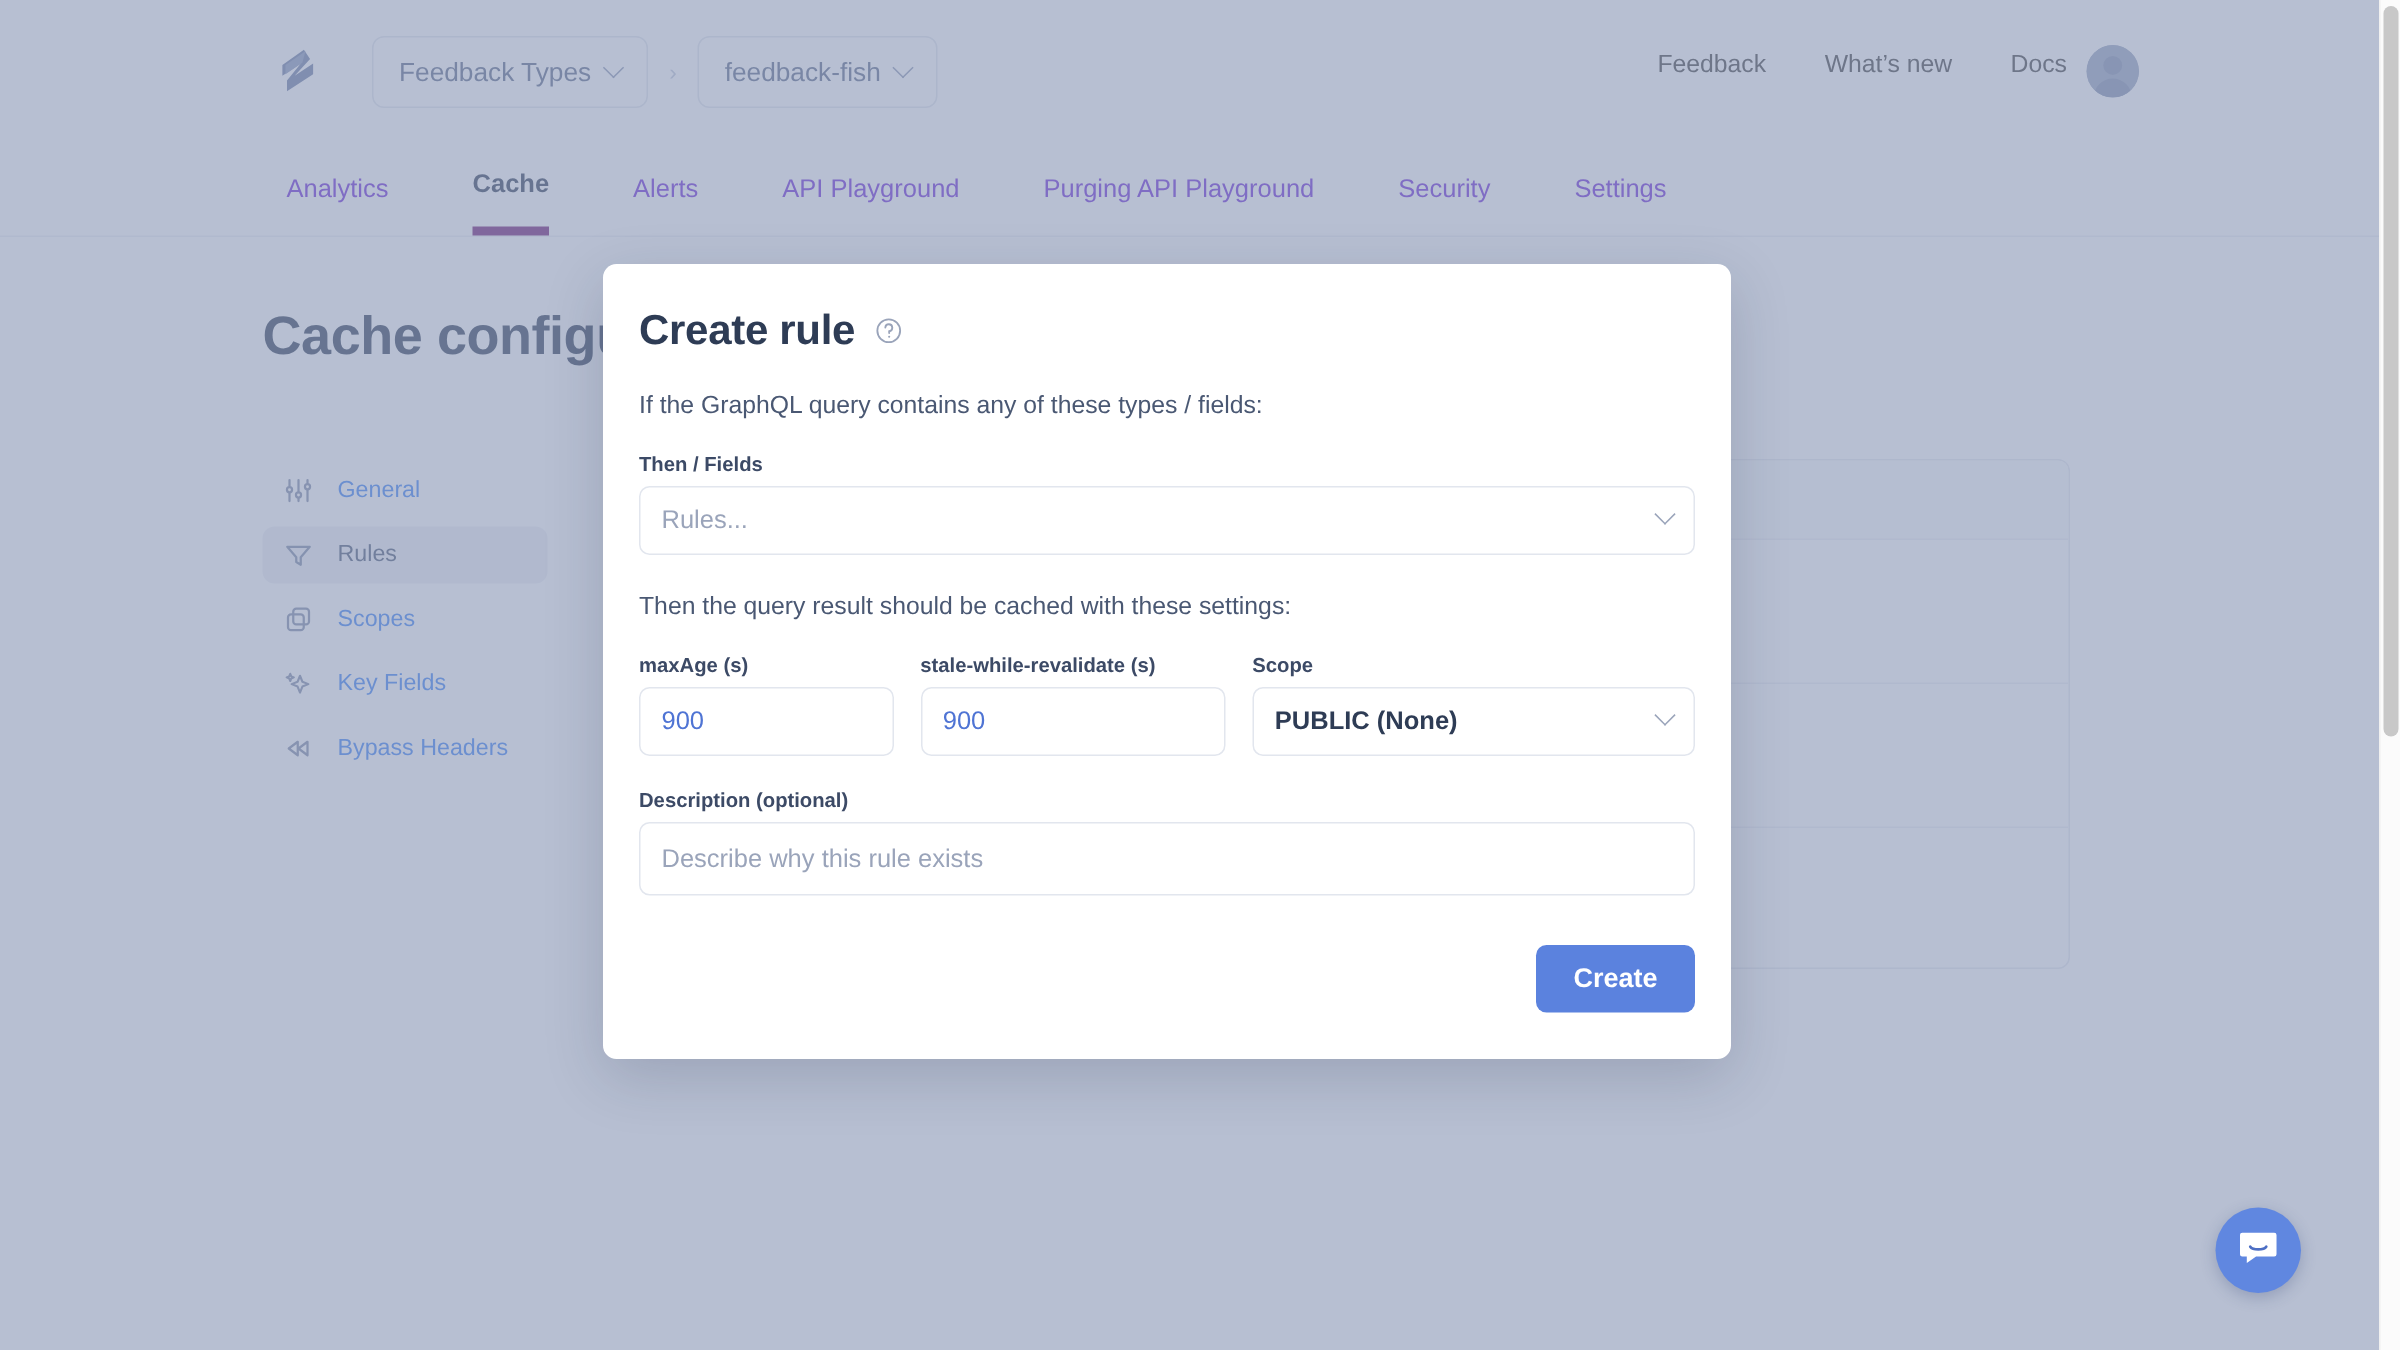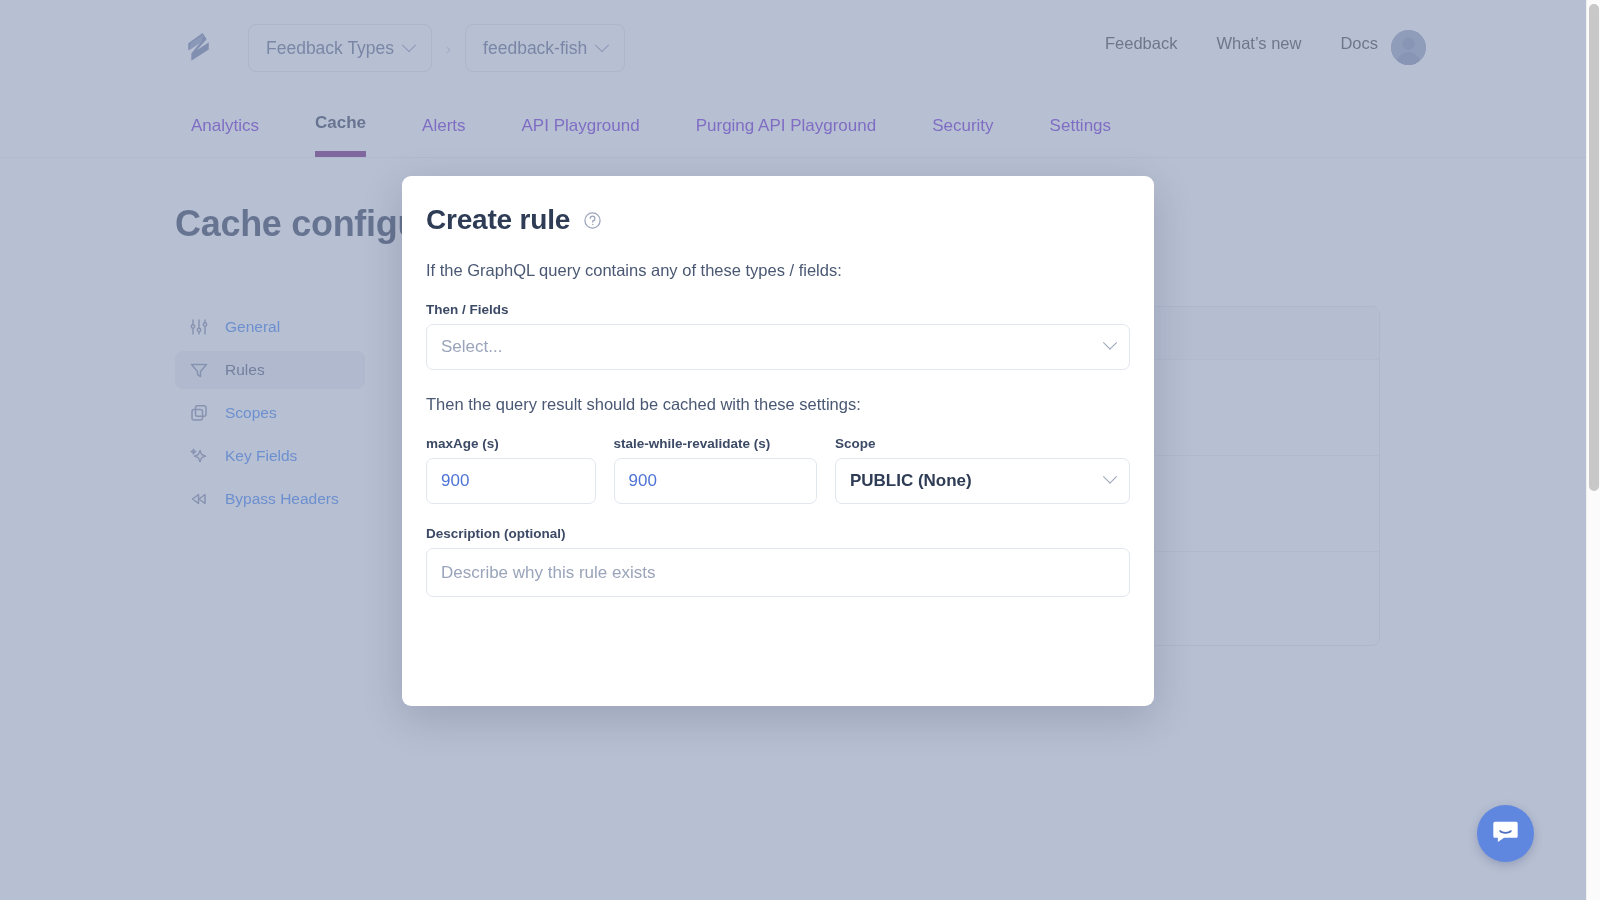--- a/index.html
+++ b/index.html
@@ -479,21 +479,21 @@
             <path d="M7.6 7.7 a2.45 2.45 0 1 1 2.7 2.65 v1.3" stroke-linecap="round"></path>
             <circle cx="10.3" cy="14.2" r="0.75" fill="#9aa4ba" stroke="none"></circle>
           </svg>
         </span>
       </div>
 
       <p class="section-text">If the GraphQL query contains any of these types / fields:</p>
 
       <div class="field-label">Then / Fields</div>
       <div class="ctl placeholder">
-        <span>Select...</span>
+        <span>Rules...</span>
         <span class="caret"></span>
       </div>
 
       <p class="section-text">Then the query result should be cached with these settings:</p>
 
       <div class="grid3">
         <div class="col-maxage">
           <div class="field-label">maxAge (s)</div>
           <div class="ctl">
             <span class="val-blue">900</span>
@@ -512,20 +512,23 @@
             <span class="caret"></span>
           </div>
         </div>
       </div>
 
       <div class="field-label">Description (optional)</div>
       <div class="ctl desc-ctl placeholder">
         <span>Describe why this rule exists</span>
       </div>
 
+      <div class="footer">
+        <button class="btn-create">Create</button>
+      </div>
 
     </div>
   </div>
 
   <div class="intercom">
     <span>
       <svg viewBox="0 0 30 30" width="29" height="29" aria-hidden="true">
         <path d="M4 5 h22 a1.6 1.6 0 0 1 1.6 1.6 v13.2 a1.6 1.6 0 0 1 -1.6 1.6 h-12.5 l-6.4 4.4 v-4.4 h-3.1 a1.6 1.6 0 0 1 -1.6 -1.6 v-13.2 A1.6 1.6 0 0 1 4 5 Z" fill="#ffffff"></path>
         <path d="M9.5 14.6 c1.6 2.4 9.4 2.4 11 0" fill="none" stroke="#4d6fc4" stroke-width="1.9" stroke-linecap="round"></path>
       </svg>

